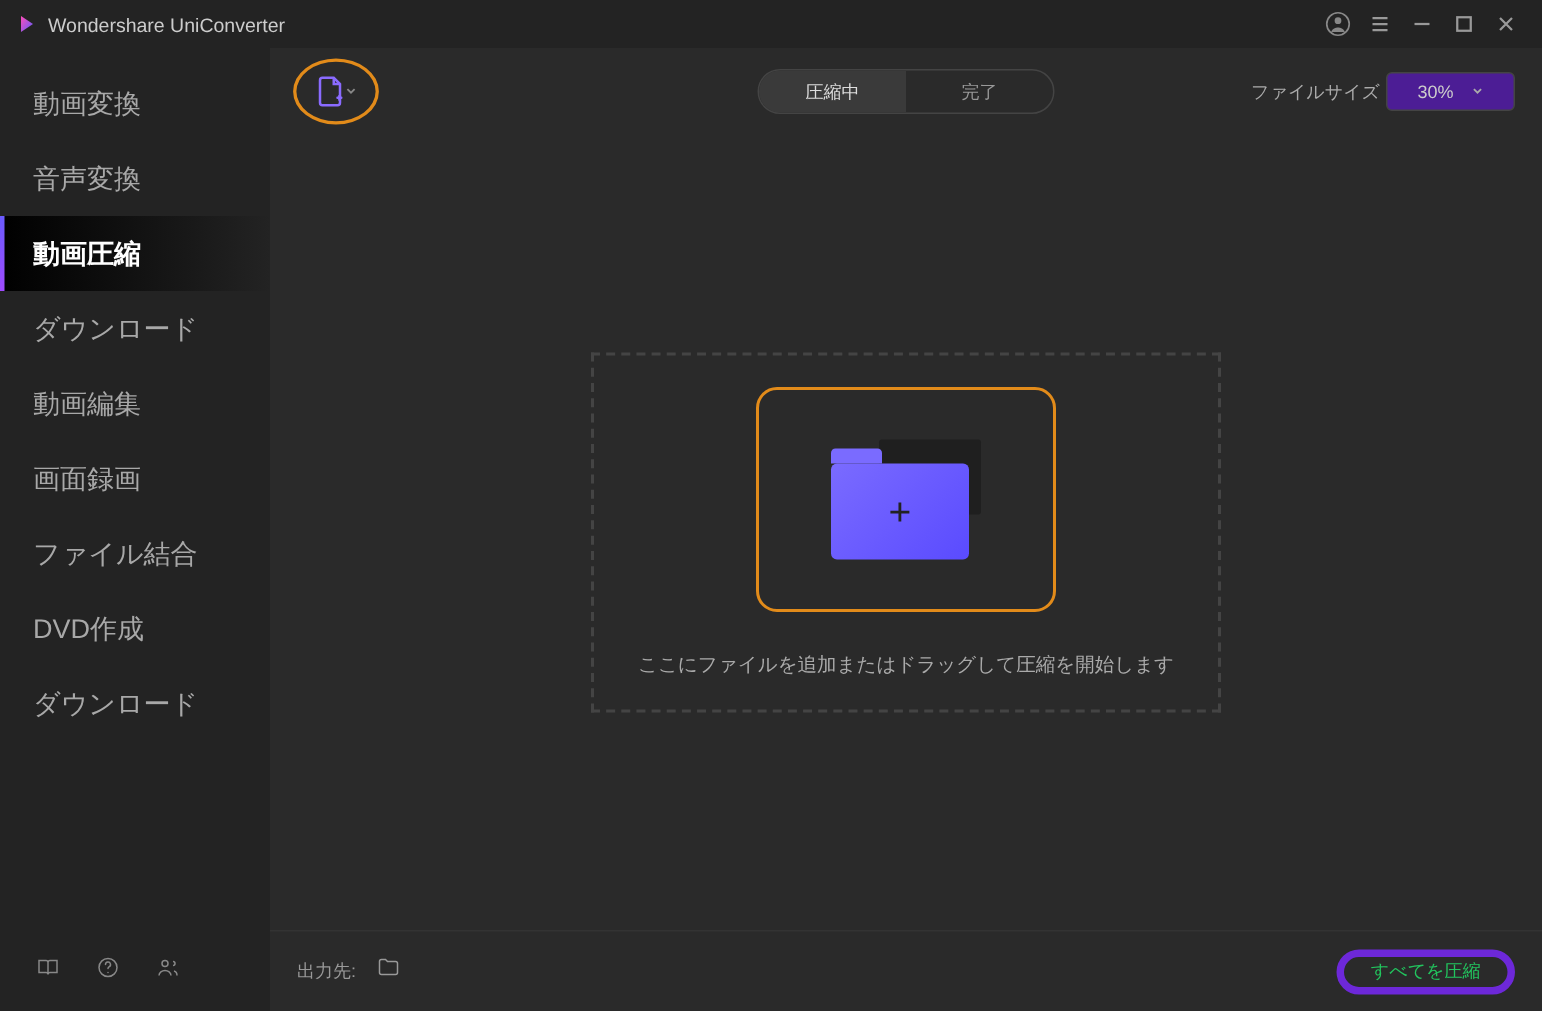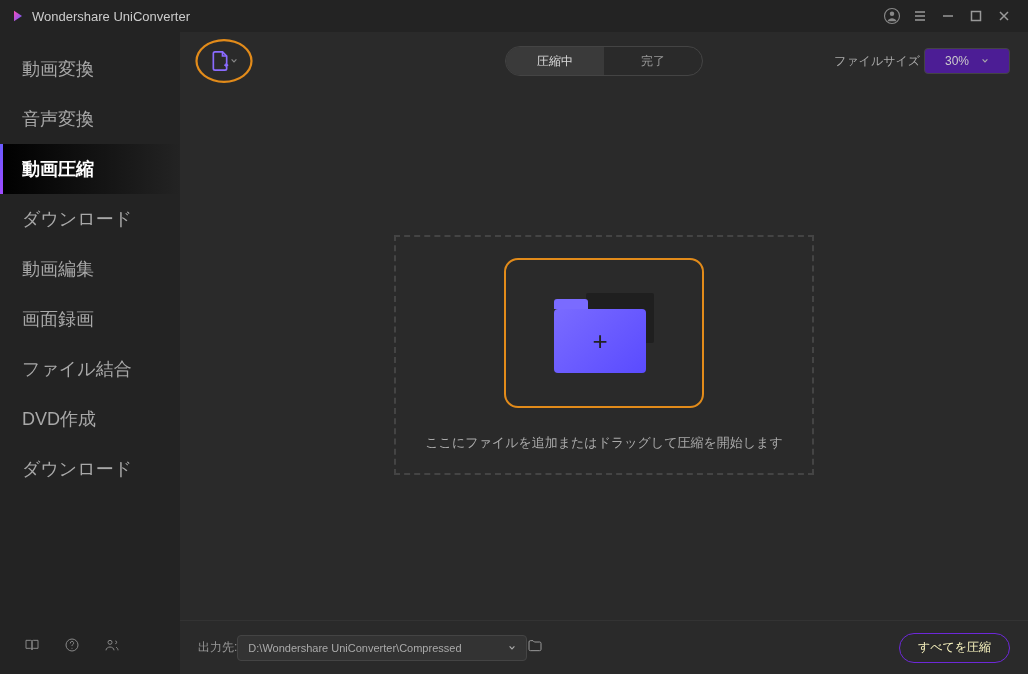--- a/index.html
+++ b/index.html
@@ -38,26 +38,26 @@
   .content{flex:1;display:flex;align-items:center;justify-content:center;}
   .dropzone{width:420px;height:240px;border:2px dashed #444;display:flex;flex-direction:column;align-items:center;justify-content:center;gap:26px;}
   .folder-wrap{position:relative;width:200px;height:150px;display:flex;align-items:center;justify-content:center;}
   .folder-icon{position:relative;width:100px;height:80px;}
   .folder-back{position:absolute;top:0;right:0;width:68px;height:50px;background:#1f1f1f;border-radius:2px;}
   .folder-front{position:absolute;bottom:0;left:0;width:92px;height:64px;border-radius:4px;background:linear-gradient(135deg,#7a6bff 0%,#5a4bff 100%);display:flex;align-items:center;justify-content:center;font-size:26px;color:#222;font-weight:300;}
   .folder-tab{position:absolute;bottom:64px;left:0;width:34px;height:10px;border-radius:3px 3px 0 0;background:#7a6bff;}
   .highlight-rounded{position:absolute;inset:0;border:2px solid #e28b1a;border-radius:14px;}
   .drop-text{font-size:13px;color:#aaa;font-family:Liberation Serif, serif;}
   
-  .bottombar{height:54px;display:flex;align-items:center;padding:0 18px;gap:0;border-top:1px solid #333;}
+  .bottombar{height:54px;display:flex;align-items:center;padding:0 18px;gap:14px;border-top:1px solid #333;}
   .out-label{font-size:12px;color:#999;}
   .out-path{width:290px;height:26px;background:#333;border:1px solid #444;border-radius:4px;display:flex;align-items:center;padding:0 10px;font-size:11px;color:#aaa;gap:8px;}
   .out-path span:first-child{flex:1;white-space:nowrap;overflow:hidden;}
   .open-folder{color:#999;cursor:pointer;}
-  .compress-all{margin-left:auto;height:30px;padding:0 18px;border:1px solid #6d28d9;border-radius:15px;display:flex;align-items:center;font-size:12px;color:#fef9c3;cursor:pointer;}
+  .compress-all{margin-left:auto;height:30px;padding:0 18px;border:5px solid #6d28d9;border-radius:15px;display:flex;align-items:center;font-size:12px;color:#22c55e;cursor:pointer;}
 </style>
 </head>
 <body>
 
 <div class="titlebar">
   <div class="logo">
     <svg class="logo-icon" viewBox="0 0 24 24">
         <path d="M6 4 L18 12 L6 20 Z" fill="url(#g)"></path>
         <defs>
           <linearGradient id="g" x1="0" y1="0" x2="1" y2="1">
@@ -191,26 +191,20 @@
             <div class="folder-tab"></div>
             <div class="folder-front">+</div>
           </div>
         </div>
         <div class="drop-text">ここにファイルを追加またはドラッグして圧縮を開始します</div>
       </div>
     </div>
 
     <div class="bottombar">
       <span class="out-label">出力先:</span>
-      <div class="out-path">
-        <span>D:\Wondershare UniConverter\Compressed</span>
-        <svg width="8" height="8" viewBox="0 0 10 10">
-            <path d="M2 3l3 3 3-3" fill="none" stroke="#aaa" stroke-width="1.5"></path>
-          </svg>
-      </div>
       <span class="open-folder">
         <svg width="16" height="16" viewBox="0 0 24 24">
             <path d="M3 6a2 2 0 0 1 2-2h4l2 2h8a2 2 0 0 1 2 2v9a2 2 0 0 1-2 2H5a2 2 0 0 1-2-2z" fill="none" stroke="currentColor" stroke-width="1.5"></path>
           </svg>
       </span>
       <div class="compress-all">
         <span>すべてを圧縮</span>
       </div>
     </div>
   </div>

